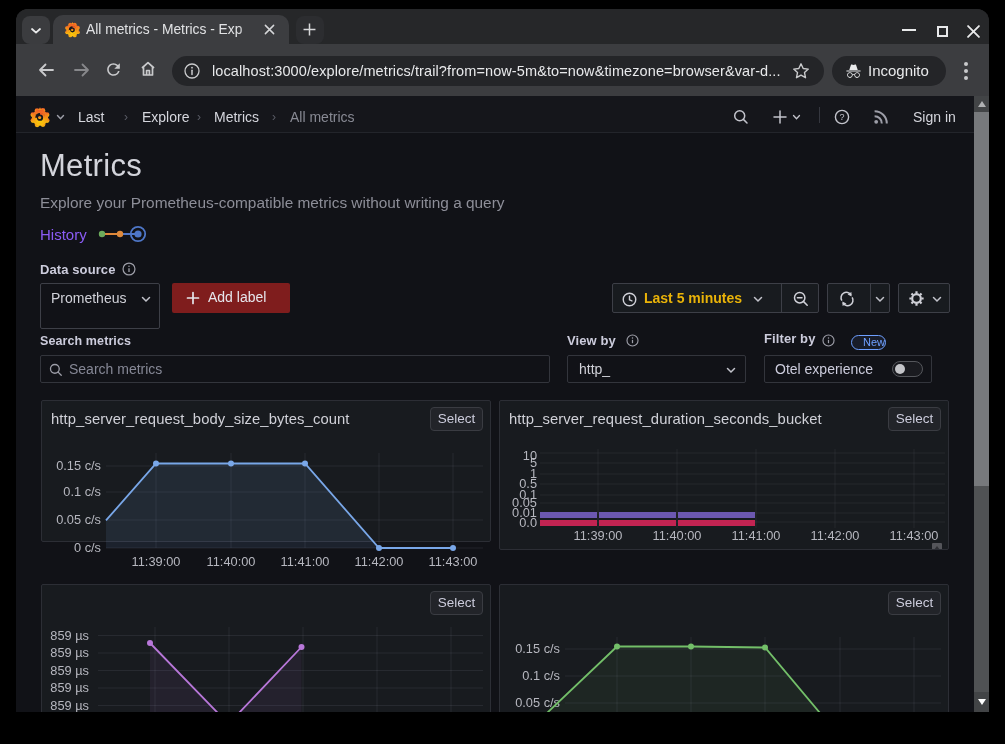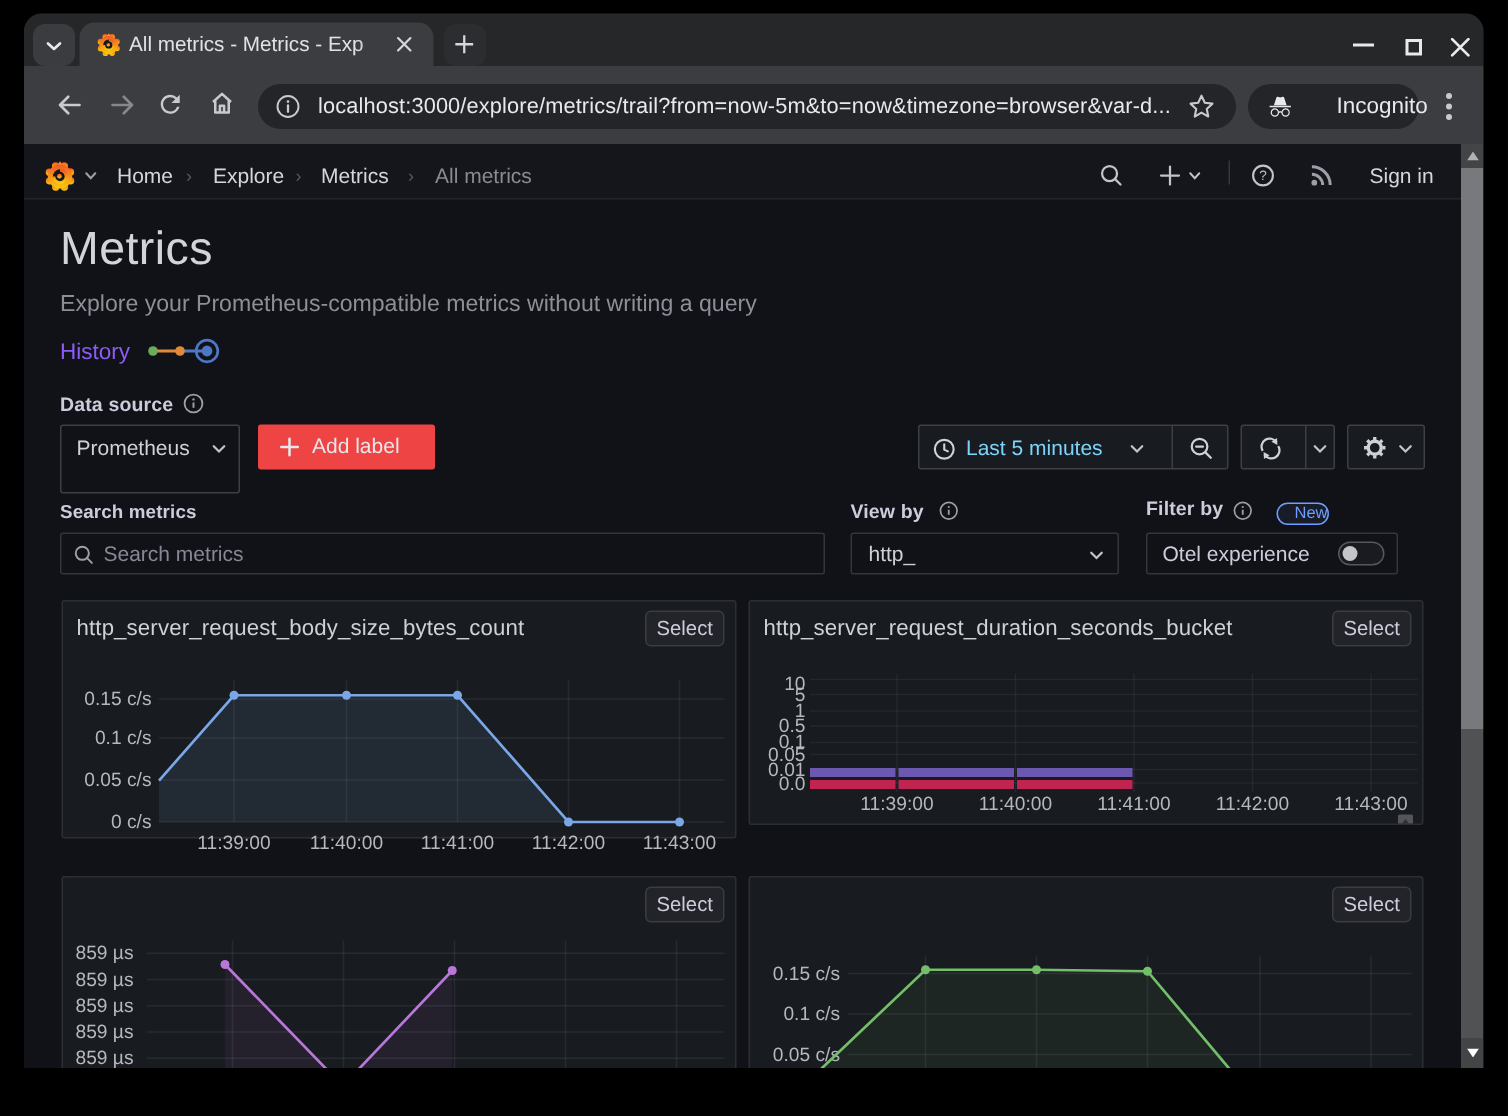--- a/index.html
+++ b/index.html
@@ -15,21 +15,21 @@
   #tabtitle { position:absolute; left:33px; top:7px; width:180px; height:18px; font-size:13.8px; color:#e1e2e4;
     white-space:nowrap; overflow:hidden; }
   #tabfade { position:absolute; left:185px; top:2px; width:32px; height:26px;
     background:linear-gradient(90deg, rgba(60,61,64,0), #3c3d40 85%); }
   
   #toolbar { position:absolute; left:0; top:35px; width:973px; height:52px; background:#3c3d40; }
   #urlpill { position:absolute; left:156px; top:12px; width:652px; height:30px; border-radius:15px; background:#242528;
     color:#e8e9eb; font-size:14.5px;text-align:right; }
   #urltext { position:absolute; left:40px; top:6.5px; white-space:nowrap; letter-spacing:0.1px;}
   #incog { position:absolute; left:816px; top:12px; width:114px; height:30px; border-radius:15px; background:#242528; }
-  #incogtext { position:absolute; left:36px; top:6px; color:#e8e9eb; font-size:15px;margin-left:23px; }
+  #incogtext { position:absolute; left:36px; top:6px; color:#e8e9eb; font-size:15px; }
   
   #grafana { position:absolute; left:0; top:87px; width:973px; height:616px; background:#111217; overflow:hidden; }
   #gnav { position:absolute; left:0; top:0; width:958px; height:37px; background:#15161b; border-bottom:1px solid #23252b; }
   .crumb { font-size:14px; color:#d5d6dd; }
   .crumb.dim { color:#888a94; }
   .csep { font-size:12px; color:#5a5c66; }
   #scrollbar { position:absolute; left:958px; top:0; width:15px; height:616px; background:#505254; }
   .panel { position:absolute; width:450px; background:#181b1f; border:1px solid #2c2e35; border-radius:2px; }
   .ptitle { position:absolute; left:9px; top:10px; font-size:14.8px; font-weight:500; color:#d0d1d8; letter-spacing:0.1px; }
   .select { position:absolute; width:53px; height:24px; top:6px; background:#222429; border:1px solid #3a3c42;
@@ -127,21 +127,21 @@
       </svg>
   </div>
   <div id="grafana">
     <div id="gnav">
       <svg class="abs" style="left:13px;top:10px" width="22" height="22" viewBox="0 0 24 24">
           <use href="#glogo"></use>
         </svg>
       <svg class="abs" style="left:40px;top:18px" width="9" height="7" viewBox="0 0 9 7">
           <path d="M1.5 1.5 L4.5 4.8 L7.5 1.5" stroke="#9d9ea8" stroke-width="1.4" fill="none" stroke-linecap="round"></path>
         </svg>
-      <div class="abs crumb" style="left:62px;top:13px">Home</div>
+      <div class="abs crumb" style="left:62px;top:13px">Last</div>
       <div class="abs csep" style="left:108px;top:14px">›</div>
       <div class="abs crumb" style="left:126px;top:13px">Explore</div>
       <div class="abs csep" style="left:181px;top:14px">›</div>
       <div class="abs crumb" style="left:198px;top:13px">Metrics</div>
       <div class="abs csep" style="left:256px;top:14px">›</div>
       <div class="abs crumb dim" style="left:274px;top:13px">All metrics</div>
       <svg class="abs" style="left:717px;top:13px" width="16" height="16" viewBox="0 0 16 16">
           <circle cx="6.7" cy="6.7" r="5" stroke="#c2c3cb" stroke-width="1.5" fill="none"></circle>
           <path d="M10.4 10.4 L14 14" stroke="#c2c3cb" stroke-width="1.5" stroke-linecap="round"></path>
         </svg>
@@ -193,33 +193,33 @@
           <path d="M8 7.2 V11.3" stroke="#9d9ea8" stroke-width="1.5"></path>
           <circle cx="8" cy="4.9" r="0.9" fill="#9d9ea8"></circle>
         </svg>
 
       <div class="abs ibox" style="left:24px;top:187px;width:120px;height:46px;border-color:#3d3f47">
         <div class="abs" style="left:10px;top:6px;font-size:14px;color:#d0d1d8">Prometheus</div>
         <svg class="abs" style="left:100px;top:12px" width="10" height="7" viewBox="0 0 10 7">
             <path d="M1.5 1.5 L5 5 L8.5 1.5" stroke="#c2c3cb" stroke-width="1.5" fill="none" stroke-linecap="round"></path>
           </svg>
       </div>
-      <div class="abs" style="left:156px;top:187px;width:118px;height:30px;background:#ef4444;border-radius:2px">
+      <div class="abs" style="left:156px;top:187px;width:118px;height:30px;background:#7f1d1d;border-radius:2px">
         <svg class="abs" style="left:14px;top:8px" width="14" height="14" viewBox="0 0 14 14">
             <path d="M7 1.5 V12.5 M1.5 7 H12.5" stroke="#e6e6ec" stroke-width="1.7" stroke-linecap="round"></path>
           </svg>
         <div class="abs" style="left:36px;top:6px;font-size:14px;font-weight:500;color:#e6e6ec">Add label</div>
       </div>
 
       <div class="abs ibox" style="left:596px;top:187px;width:207px;height:30px;border-color:#3d3f47;background:#181b1f">
         <svg class="abs" style="left:9px;top:8px" width="15" height="15" viewBox="0 0 16 16">
             <circle cx="8" cy="8" r="6.7" stroke="#d0d1d8" stroke-width="1.5" fill="none"></circle>
             <path d="M8 4.5 V8.3 L10.6 9.5" stroke="#d0d1d8" stroke-width="1.5" fill="none" stroke-linecap="round"></path>
           </svg>
-        <div class="abs" style="left:31px;top:6px;font-size:14px;font-weight:400;color:#7dd3fc">Last 5 minutes</div>
+        <div class="abs" style="left:31px;top:6px;font-size:14px;font-weight:700;color:#eab308">Last 5 minutes</div>
         <svg class="abs" style="left:140px;top:12px" width="10" height="7" viewBox="0 0 10 7">
             <path d="M1.5 1.5 L5 5 L8.5 1.5" stroke="#c2c3cb" stroke-width="1.5" fill="none" stroke-linecap="round"></path>
           </svg>
         <div class="abs" style="left:168px;top:0;width:1px;height:28px;background:#3d3f47"></div>
         <svg class="abs" style="left:180px;top:7px" width="16" height="16" viewBox="0 0 16 16">
             <circle cx="6.7" cy="6.7" r="5.2" stroke="#d0d1d8" stroke-width="1.5" fill="none"></circle>
             <path d="M4.4 6.7 H9" stroke="#d0d1d8" stroke-width="1.5" stroke-linecap="round"></path>
             <path d="M10.6 10.6 L14.2 14.2" stroke="#d0d1d8" stroke-width="1.5" stroke-linecap="round"></path>
           </svg>
       </div>
@@ -278,21 +278,21 @@
             <path d="M1.5 1.5 L5 5 L8.5 1.5" stroke="#c2c3cb" stroke-width="1.5" fill="none" stroke-linecap="round"></path>
           </svg>
       </div>
       <div class="abs ibox" style="left:748px;top:259px;width:168px;height:28px">
         <div class="abs" style="left:10px;top:5px;font-size:14px;color:#ccccdc">Otel experience</div>
         <div class="abs" style="left:127px;top:5px;width:31px;height:16px;border:1px solid #55575c;border-radius:8px;background:#1a1b20">
           <div class="abs" style="left:2px;top:2px;width:10px;height:10px;border-radius:50%;background:#c4c5c9"></div>
         </div>
       </div>
 
-      <div class="panel" style="left:25px;top:304px;height:159px">
+      <div class="panel" style="left:25px;top:304px;height:142px">
         <div class="ptitle">http_server_request_body_size_bytes_count</div>
         <div class="select" style="left:388px">Select</div>
         <svg class="abs" style="left:0;top:0" width="448" height="173" viewBox="0 0 448 173">
           <g stroke="rgba(204,204,220,0.09)" stroke-width="1">
             <path d="M64 65 H441 M64 91 H441 M64 119 H441 M64 147 H441"></path>
             <path d="M114 52 V147 M189 52 V147 M263 52 V147 M337 52 V147 M411 52 V147"></path>
           </g>
           <g font-size="12.8" fill="#b6b7bf" text-anchor="end" font-family="Liberation Sans">
             <text x="59" y="69">0.15 c/s</text>
               <text x="59" y="95">0.1 c/s</text>

